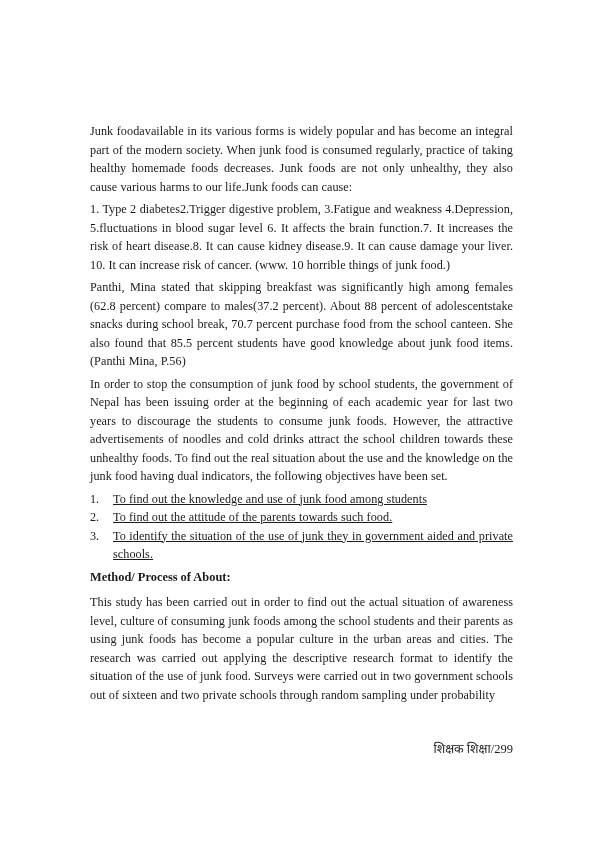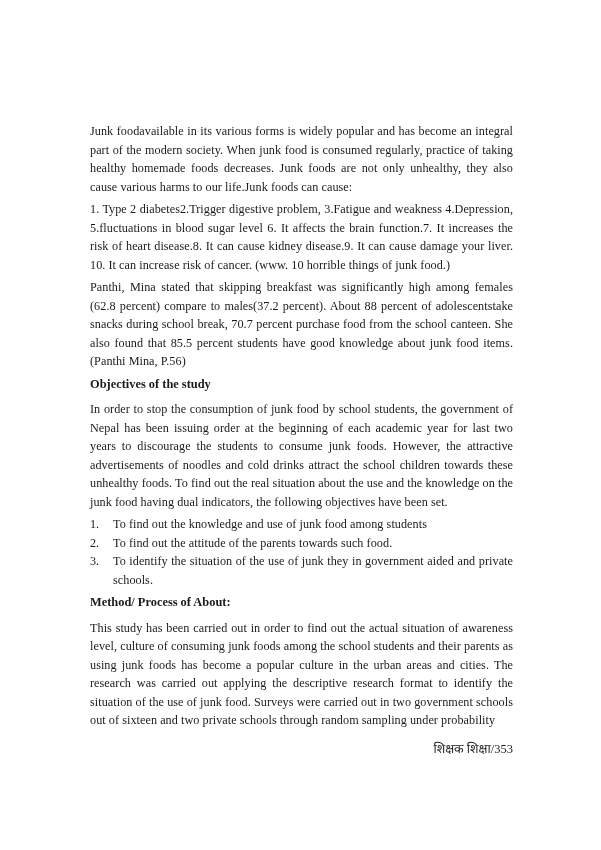--- a/index.html
+++ b/index.html
@@ -50,20 +50,21 @@
     font-size: 12.2px;
     line-height: 18.5px;
   }
   .olist-item .num {
     flex: 0 0 23px;
   }
   .olist-item .itext {
     flex: 1 1 auto;
     text-align: justify;
     letter-spacing: 0.05px;
+    text-decoration: underline;
   }
   .footer {
     position: absolute;
     right: 88px;
     top: 741px;
     font-size: 12.5px;
     line-height: 16px;
     text-align: right;
     font-family: "Liberation Serif", serif;
   }
@@ -73,21 +74,20 @@
 
 <div class="page">
   <div class="content">
 
     <p class="para">Junk foodavailable in its various forms is widely popular and has become an integral part of the modern society. When junk food is consumed regularly, practice of taking healthy homemade foods decreases. Junk foods are not only unhealthy, they also cause various harms to our life.Junk foods can cause:</p>
 
     <p class="para">1. Type 2 diabetes2.Trigger digestive problem, 3.Fatigue and weakness 4.Depression, 5.fluctuations in blood sugar level 6. It affects the brain function.7. It increases the risk of heart disease.8. It can cause kidney disease.9. It can cause damage your liver. 10. It can increase risk of cancer. (www. 10 horrible things of junk food.)</p>
 
     <p class="para">Panthi, Mina stated that skipping breakfast was significantly high among females (62.8 percent) compare to males(37.2 percent). About 88 percent of adolescentstake snacks during school break, 70.7 percent purchase food from the school canteen. She also found that 85.5 percent students have good knowledge about junk food items. (Panthi Mina, P.56)</p>
 
-    <h3 class="heading">Objectives of the study</h3>
 
     <p class="para">In order to stop the consumption of junk food by school students, the government of Nepal has been issuing order at the beginning of each academic year for last two years to discourage the students to consume junk foods. However,  the attractive advertisements of noodles and cold drinks attract the school children towards these unhealthy foods. To find out the real situation about the use and the knowledge on the junk food having dual indicators, the following objectives have been set.</p>
 
     <div class="olist">
       <div class="olist-item">
         <span class="num">1.</span>
         <span class="itext">To find out the knowledge and use of junk food among students</span>
       </div>
       <div class="olist-item">
         <span class="num">2.</span>
@@ -98,14 +98,14 @@
         <span class="itext">To identify the situation of the use of junk they in government aided and private schools.</span>
       </div>
     </div>
 
     <h3 class="heading">Method/ Process of About:</h3>
 
     <p class="para">This study has been carried out in order to find out the actual situation of  awareness level, culture of consuming junk foods among the school students and their parents as using junk foods has become a popular culture in the urban areas and cities. The research was carried out applying the descriptive research format to identify the situation of the use of junk food. Surveys were carried out in two government schools out of sixteen and two private schools through random sampling under probability</p>
 
   </div>
 
-  <div class="footer">शिक्षक शिक्षा/353</div>
+  <div class="footer">शिक्षक शिक्षा/299</div>
 </div>
 
 </body></html>

